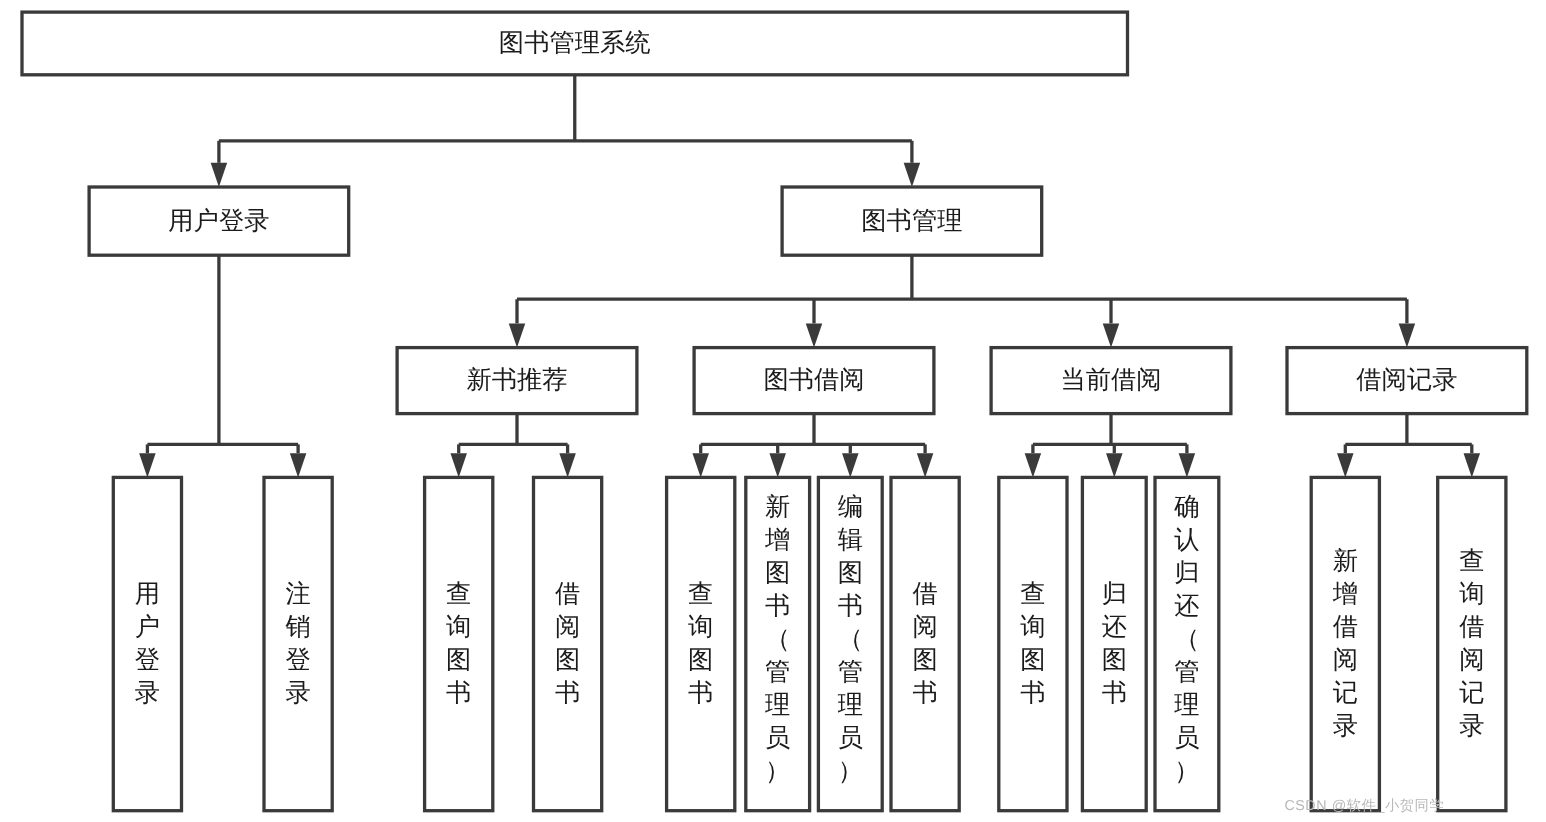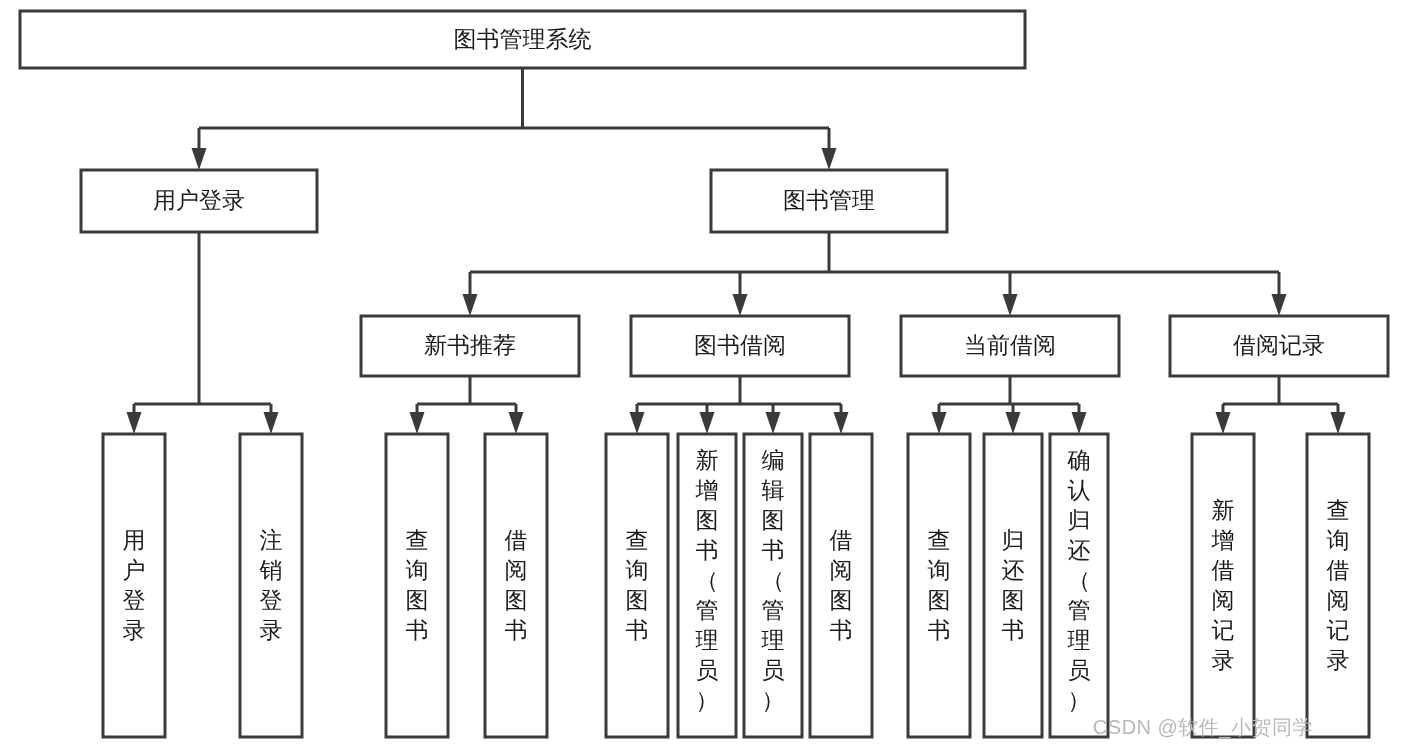--- a/index.html
+++ b/index.html
@@ -51,21 +51,21 @@
     font-family: "Liberation Sans", "DejaVu Sans", sans-serif;
     font-size: 23px;
     fill: #1b1b1b;
     text-anchor: middle;
   }
   .watermark {
     position: absolute;
     right: 12px;
     bottom: 6px;
     font-family: "Liberation Sans", "DejaVu Sans", sans-serif;
-    font-size: 20px;
+    font-size: 13px;
     color: #b8b8b8;
     white-space: nowrap;
     letter-spacing: 0.5px;
   }
 </style>
 </head>
 <body>
 
 <div id="diagram-root">
   <svg class="canvas" viewBox="0 0 1405 747">

